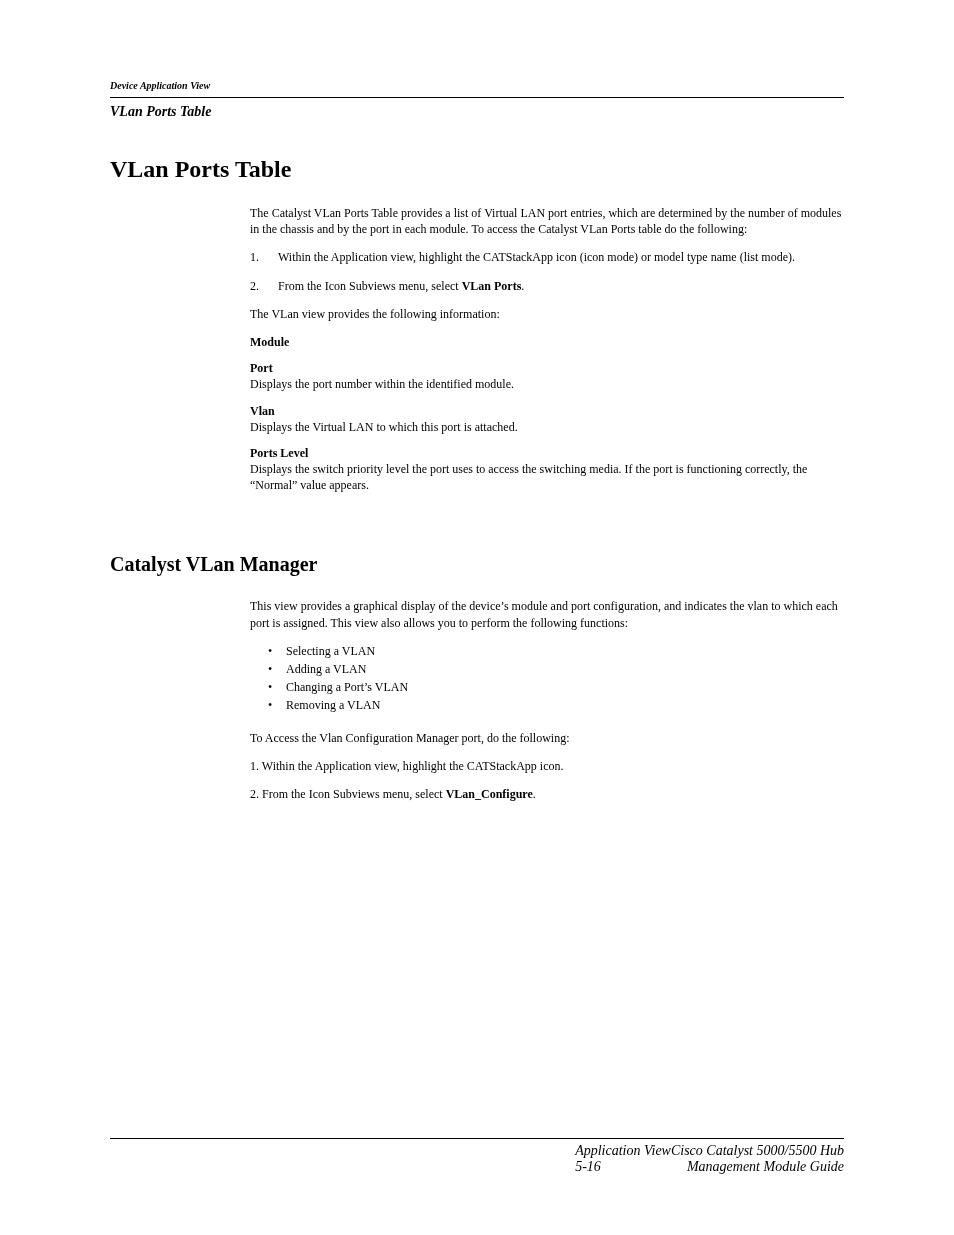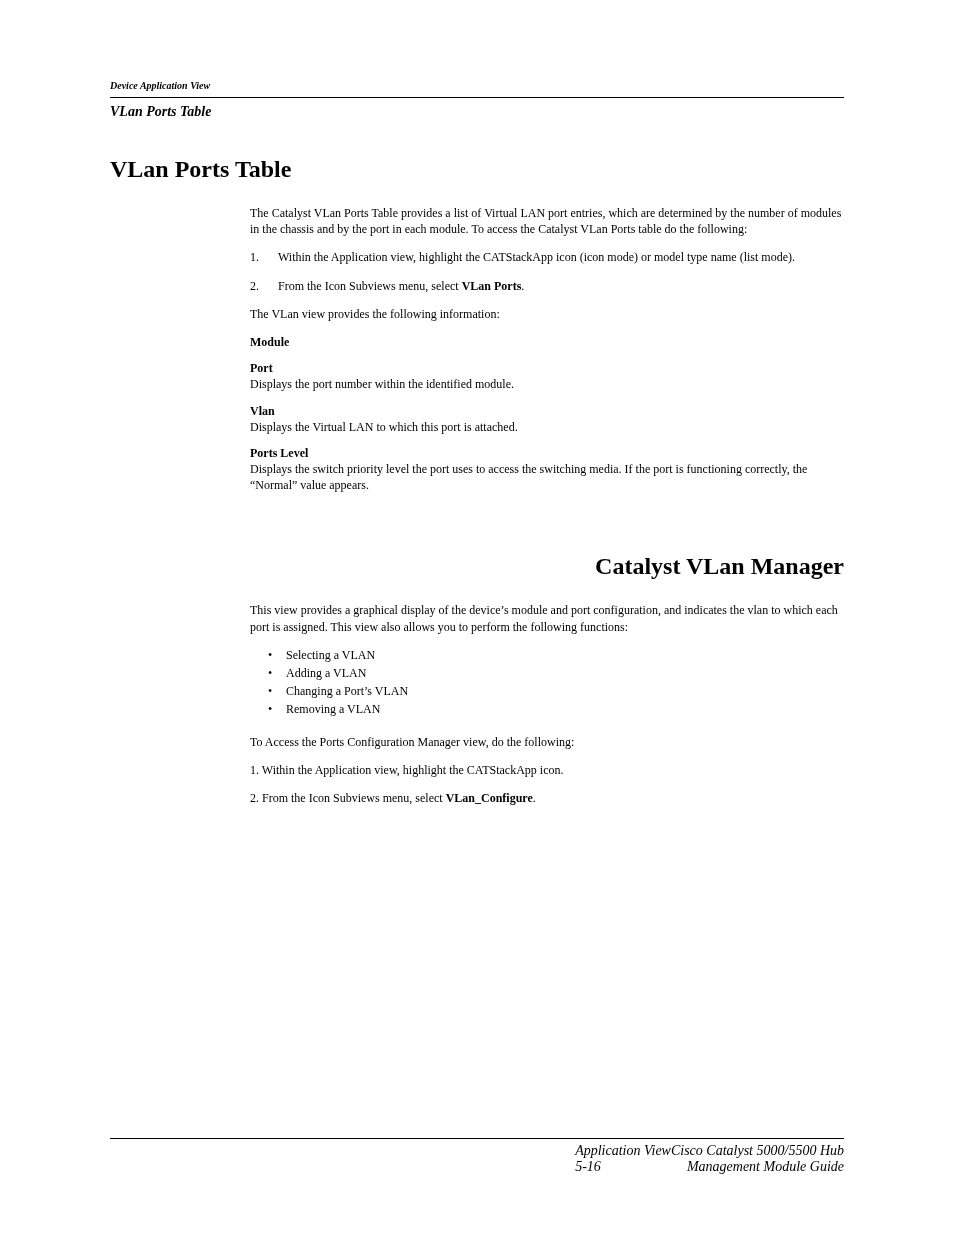--- a/index.html
+++ b/index.html
@@ -29,25 +29,24 @@
       border-top: 1.5px solid #000;
       margin: 2px 0 2px 0;
     }
     .section-title {
       font-size: 24px;
       font-weight: bold;
       margin-top: 36px;
       margin-bottom: 22px;
     }
     .section-title-2 {
-      font-size: 24px;
+      font-size: 20px;
       font-weight: bold;
       margin-top: 60px;
       margin-bottom: 22px;
-      text-align: right;
     }
     .content-block {
       margin-left: 140px;
       font-size: 12px;
       line-height: 1.35;
     }
     .para {
       margin-bottom: 12px;
     }
     .ol-item {
@@ -157,21 +156,21 @@
     <div class="bullet-item">
       <div class="bullet-dot">•</div>
       <div>Changing a Port’s VLAN</div>
     </div>
     <div class="bullet-item">
       <div class="bullet-dot">•</div>
       <div>Removing a VLAN</div>
     </div>
   </div>
 
-  <div class="para">To Access the Ports Configuration Manager view, do the following:</div>
+  <div class="para">To Access the Vlan Configuration Manager port, do the following:</div>
 
   <div class="para">1. Within the Application view, highlight the CATStackApp icon.</div>
 
   <div class="para">
     <span>2. From the Icon Subviews menu, select </span><span class="bold-inline">VLan_Configure</span><span>.</span>
   </div>
 </div>
 
 <div class="footer">
   <hr class="footer-rule">

